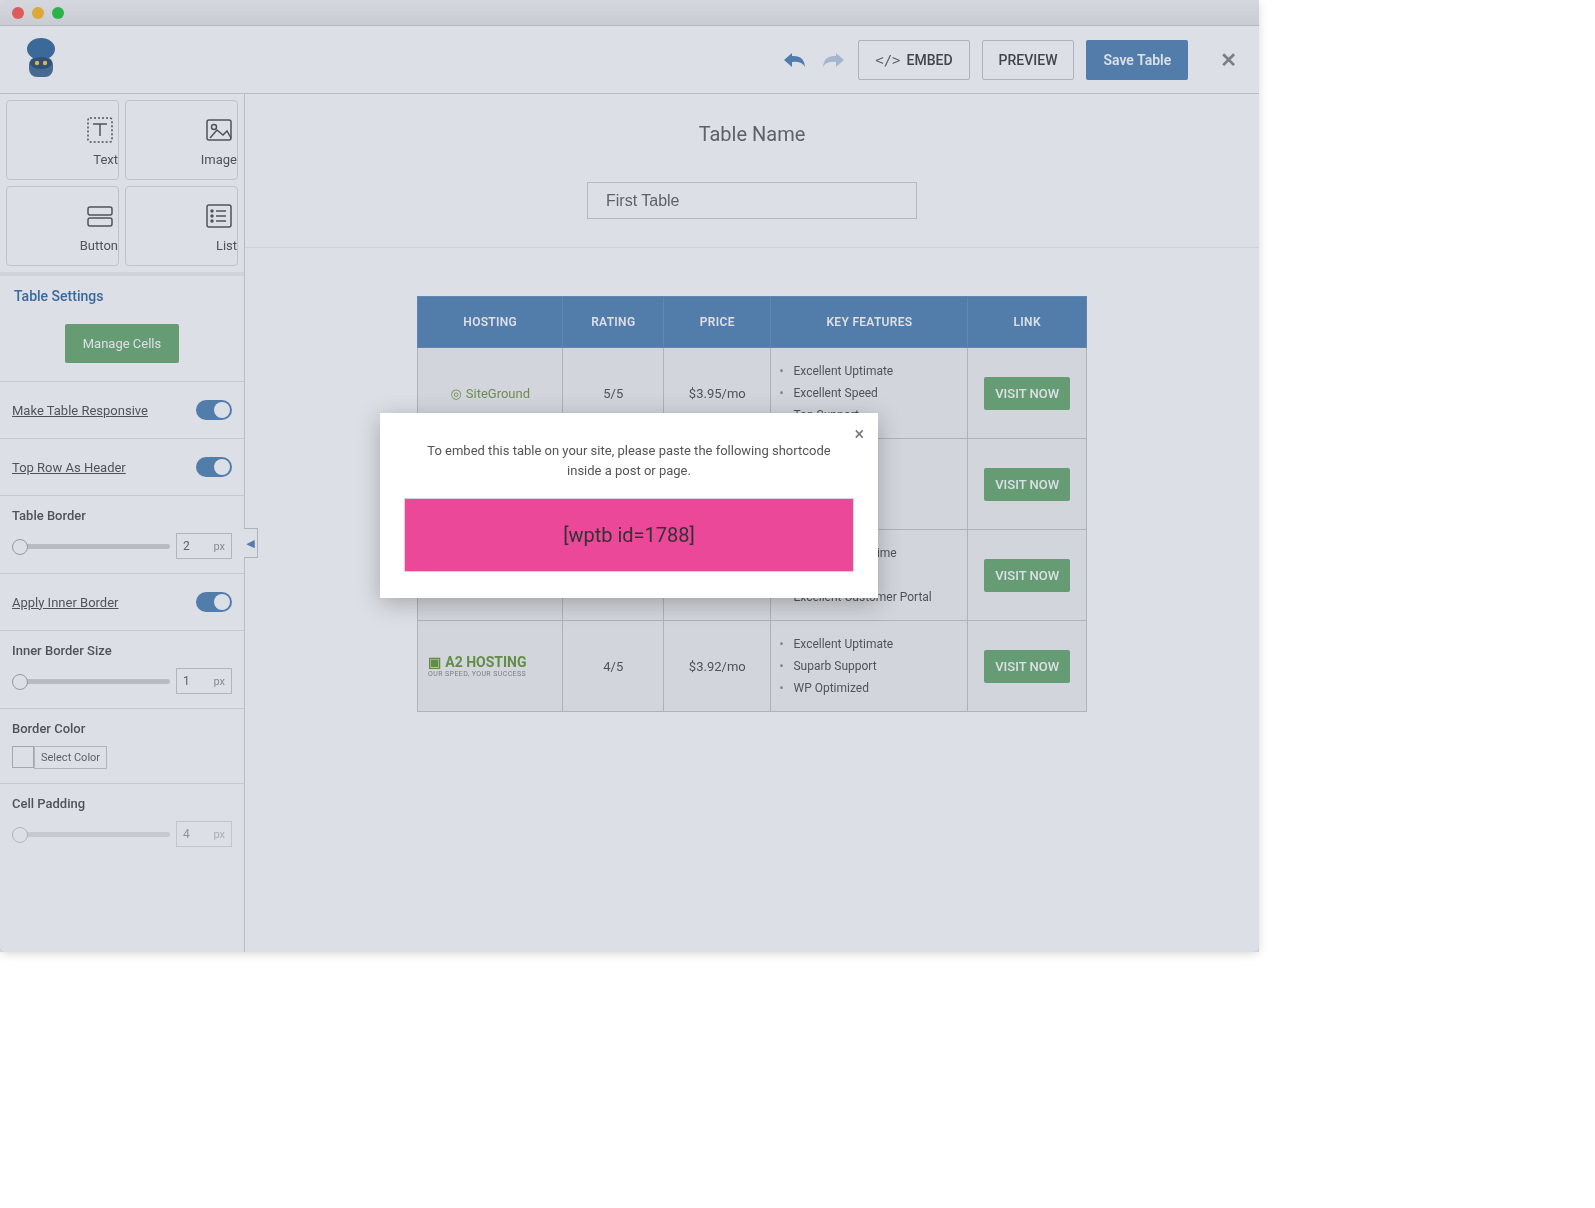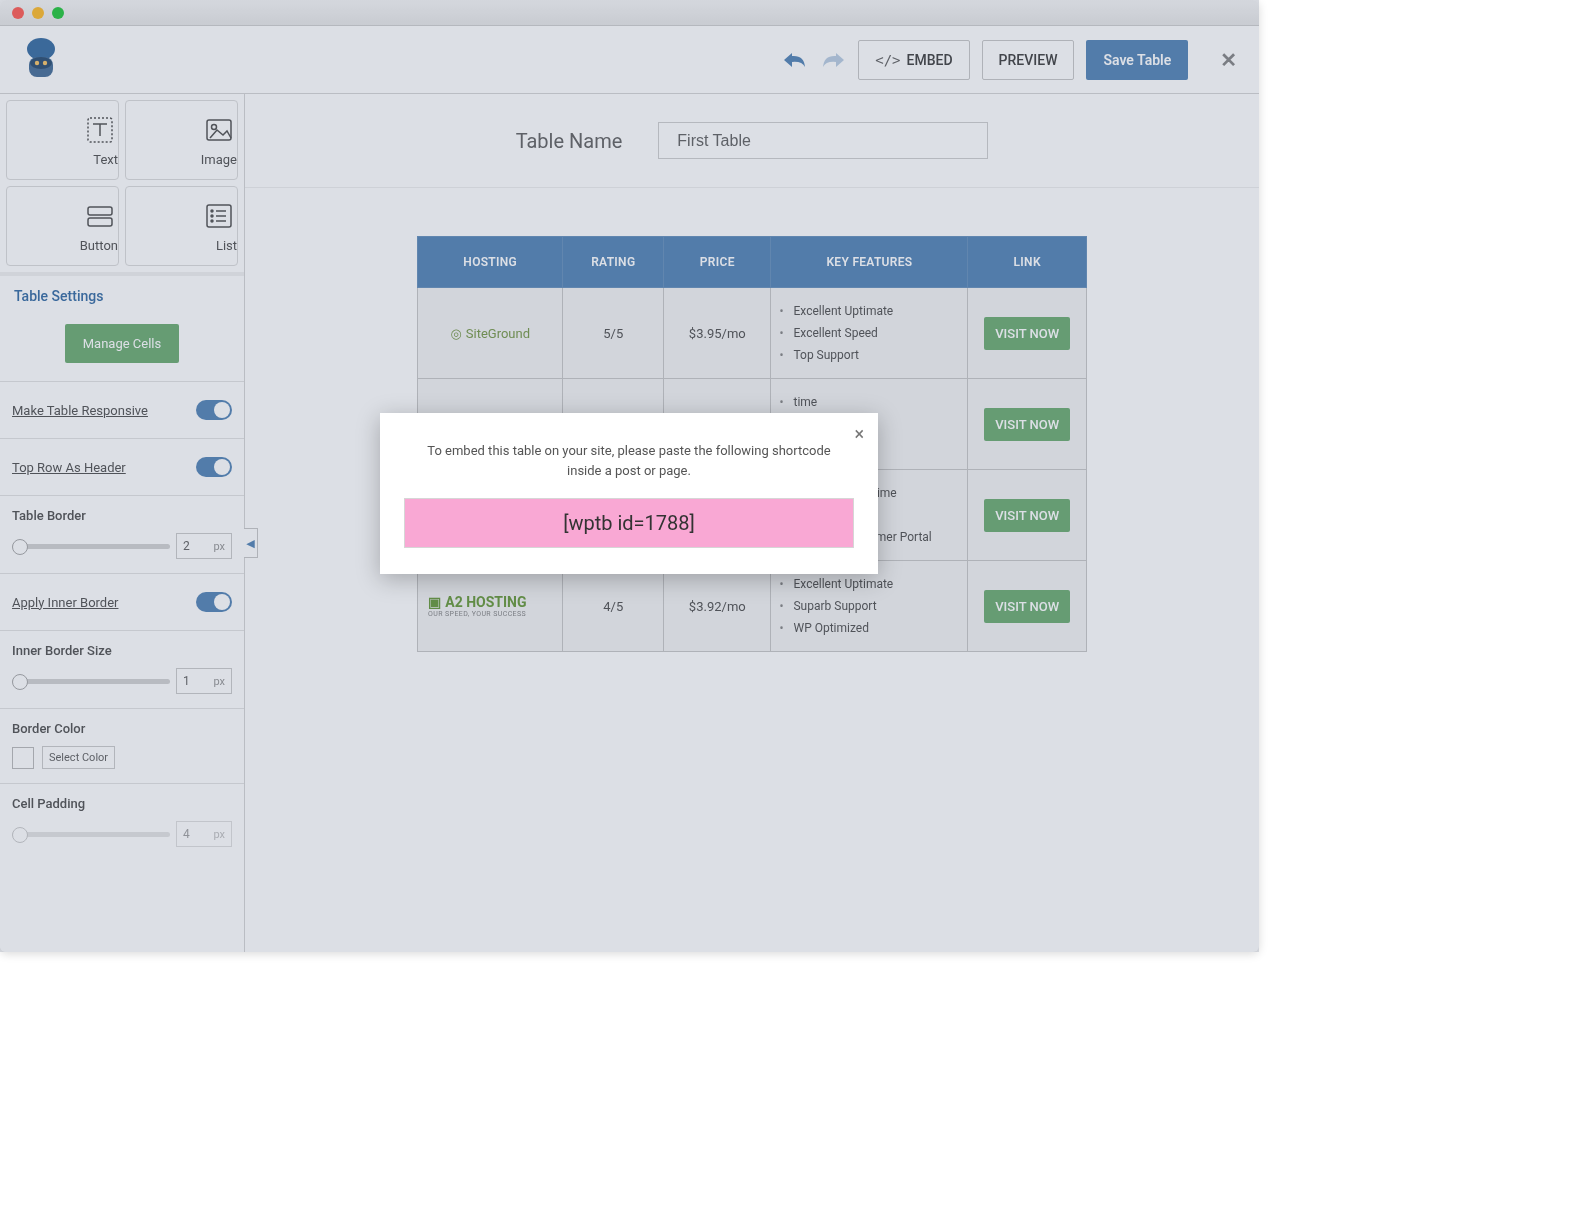--- a/index.html
+++ b/index.html
@@ -92,32 +92,32 @@
   .toggle::after{
     content:"";position:absolute;width:16px;height:16px;border-radius:50%;
     background:#fff;top:2px;right:2px;
   }
   .setting-label{padding:12px 12px 6px;font-size:13px;color:#555;font-weight:500;border-top:1px solid #e3e3e3;}
   .slider-row{display:flex;align-items:center;gap:6px;padding:4px 12px 14px;}
   .slider{flex:1;height:5px;background:#d4d4d4;border-radius:3px;position:relative;}
   .slider::before{content:"";position:absolute;width:14px;height:14px;border-radius:50%;background:#fff;border:1px solid #aaa;top:-5px;left:0;}
   .numbox{width:56px;height:26px;border:1px solid #ccc;display:flex;align-items:center;padding:0 6px;font-size:12px;color:#666;gap:4px;}
   .numbox span.unit{color:#999;font-size:11px;margin-left:auto;}
-  .colorrow{display:flex;align-items:flex-end;gap:8px;padding:4px 12px 14px;}
+  .colorrow{display:flex;align-items:flex-start;padding:4px 12px 14px;}
   .swatch{width:22px;height:22px;border:1px solid #bbb;background:#fff;}
   .select-color{border:1px solid #ccc;font-size:11px;padding:4px 6px;color:#666;cursor:pointer;}
   .collapse-handle{
     position:absolute;top:528px;left:244px;width:14px;height:30px;
     background:#fff;border:1px solid #c8c8c8;border-left:none;
     display:flex;align-items:center;justify-content:center;color:#5787b8;font-size:11px;cursor:pointer;
   }
   .main{flex:1;overflow:auto;}
   .name-row{
     display:flex;align-items:center;justify-content:center;gap:36px;
-    padding:28px 0;border-bottom:1px solid #eee;
+    padding:28px 0;border-bottom:1px solid #eee;flex-direction:column;
   }
   .name-row label{font-size:20px;color:#666;}
   .name-input{
     width:330px;height:37px;border:1px solid #d0d0d0;font-size:16px;
     padding:0 18px;color:#666;
   }
   .table-wrap{display:flex;justify-content:center;padding:48px 0;}
   table.data{border-collapse:collapse;width:670px;table-layout:fixed;}
   table.data th{
     background:#5787b8;color:#fff;font-size:12px;font-weight:600;
@@ -149,22 +149,22 @@
     background:rgba(60,80,110,0.18);
   }
   .modal{
     position:absolute;top:413px;left:380px;width:498px;
     background:#fff;box-shadow:0 5px 22px rgba(0,0,0,0.25);
     padding:20px 24px 26px;
   }
   .modal .mclose{position:absolute;top:10px;right:14px;color:#777;font-size:18px;cursor:pointer;}
   .modal p{font-size:13px;color:#555;text-align:center;line-height:1.5;margin:8px 6px 18px;}
   .shortcode{
-    background:#f9a8d4;border:1px solid #d6d6d6;text-align:center;
-    font-size:20px;color:#333;padding:12px;
+    background:#ec4899;border:1px solid #d6d6d6;text-align:center;
+    font-size:20px;color:#333;padding:24px;
   }
 </style>
 </head>
 <body>
 
 <div class="window">
 
   <div class="titlebar">
     <div class="dot red"></div>
     <div class="dot yellow"></div>

